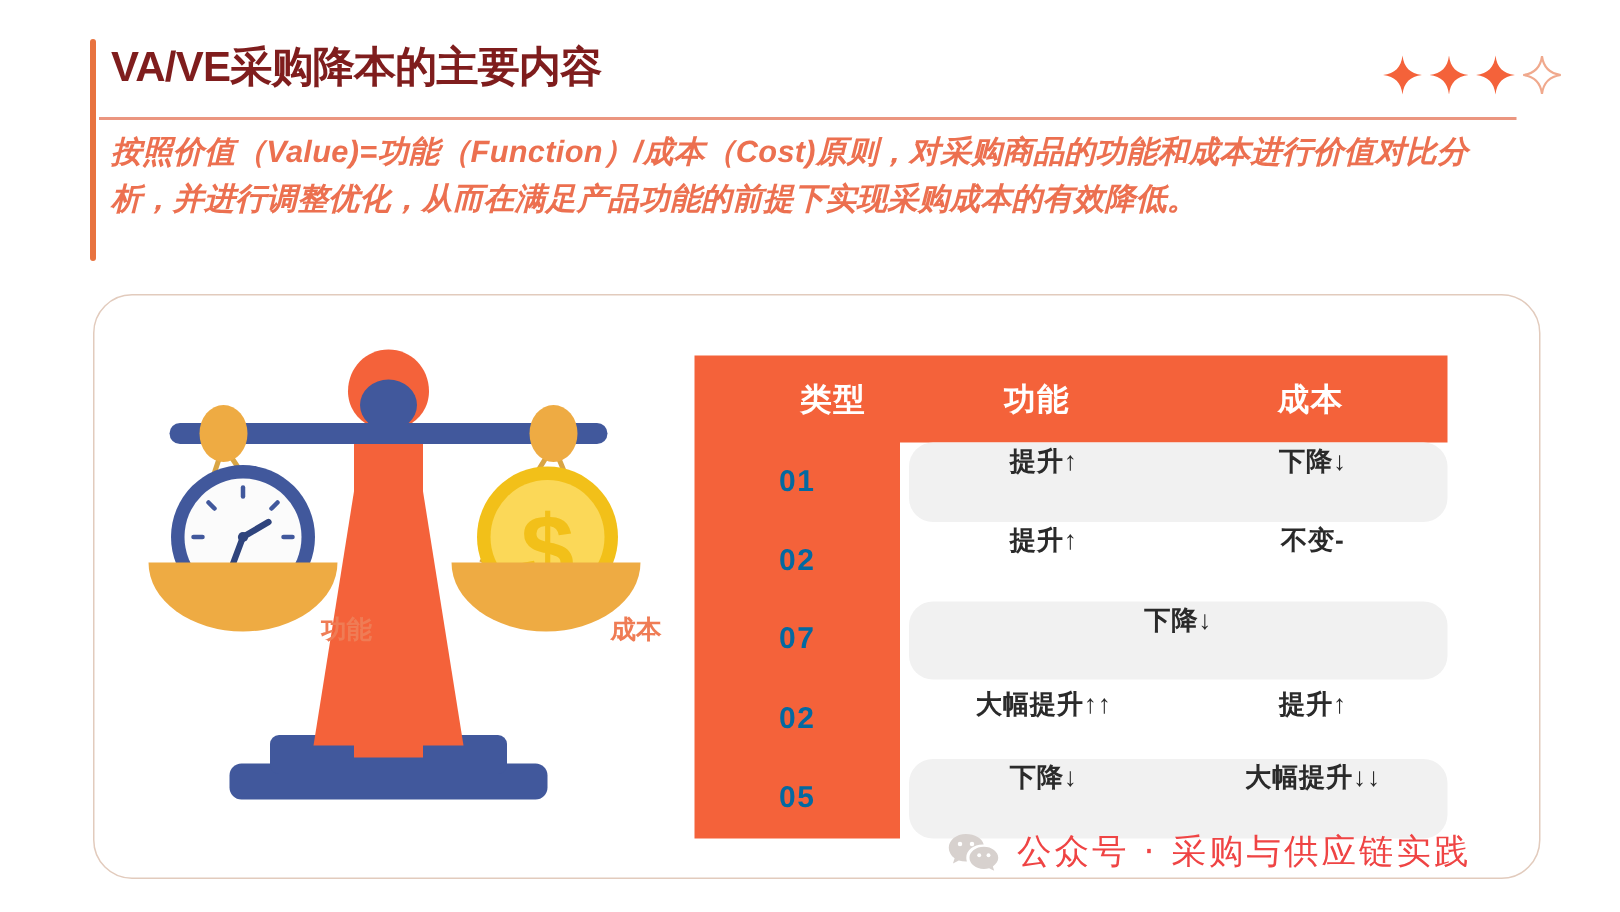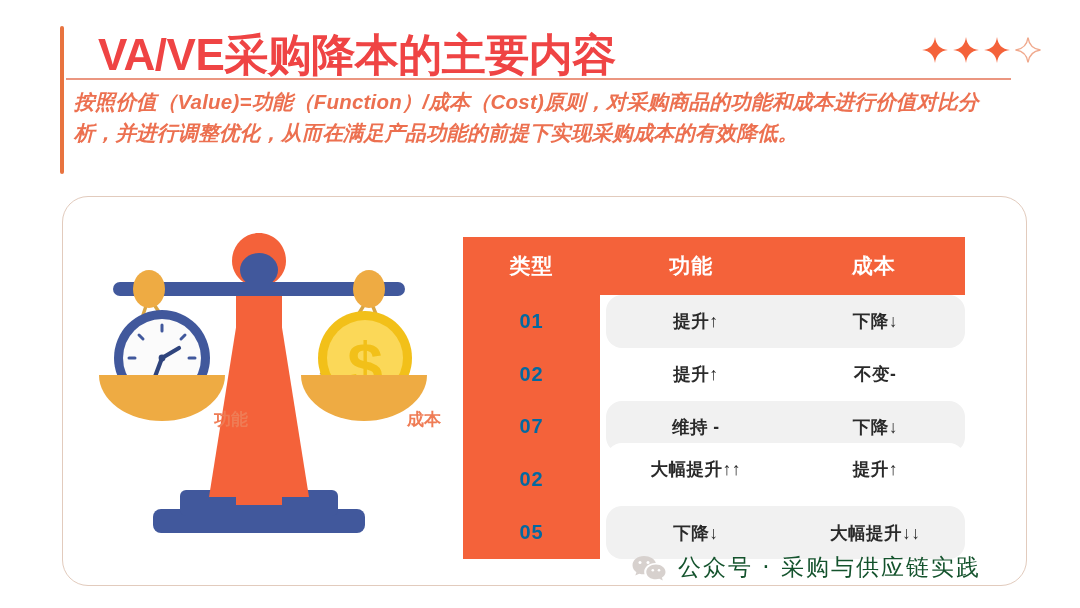--- a/index.html
+++ b/index.html
@@ -12,24 +12,23 @@
   .slide{position:absolute;inset:0;background:#fff;}
 
   
   .header{position:absolute;left:0;top:0;width:1080px;height:190px;}
   .accent-bar{
     position:absolute;left:60px;top:26px;width:4px;height:148px;
     background:#e8733f;border-radius:2px;
   }
   .title{
     position:absolute;left:74px;top:26px;
-    font-size:44px;font-weight:bold;color:#ef4444;
+    font-size:28px;font-weight:bold;color:#7f1d1d;
     letter-spacing:-0.5px;white-space:nowrap;
     font-family:"Liberation Sans","DejaVu Sans",sans-serif;
-    margin-left:24px;
   }
   .title-rule{
     position:absolute;left:66px;top:78px;width:945px;height:2px;
     background:#e8846a;opacity:.85;
   }
   .diamonds{
     position:absolute;right:38px;top:36px;
     display:flex;align-items:center;gap:3px;
   }
   .diamond{display:block;}
@@ -61,55 +60,55 @@
     position:absolute;left:400px;top:40px;
     width:502px;height:322px;
   }
   .type-col{
     position:absolute;left:0;top:0;width:137px;height:322px;
     background:#f4623a;
   }
   .type-head{
     position:absolute;left:0;top:0;width:137px;height:58px;
     display:flex;align-items:center;justify-content:center;
-    color:#fff;font-size:21px;font-weight:bold;letter-spacing:1px;
+    color:#fff;font-size:21px;font-weight:bold;letter-spacing:1px;padding-left:24px;
   }
   .type-cell{
     position:absolute;left:0;width:137px;height:52.8px;
     display:flex;align-items:center;justify-content:center;
     color:#0369a1;font-size:20px;font-weight:bold;letter-spacing:1px;
   }
   .head-right{
     position:absolute;left:137px;top:0;width:365px;height:58px;
     background:#f4623a;display:flex;
   }
   .head-cell{
     flex:1;display:flex;align-items:center;justify-content:center;
     color:#fff;font-size:21px;font-weight:bold;letter-spacing:1px;
   }
   .row{
     position:absolute;left:143px;width:359px;height:52.8px;
-    display:flex;align-items:center;border-radius:16px;
+    display:flex;border-radius:16px;
   }
   .row.alt{background:#f1f1f1;}
   .row.plain{background:#ffffff;}
   .cell{
     flex:1;text-align:center;
     font-size:17.5px;font-weight:bold;color:#2a2a2a;
     letter-spacing:.5px;
   }
 
   
   .watermark{
     position:absolute;left:632px;top:552px;
     display:flex;align-items:center;gap:12px;
     color:#cfc9c6;font-size:23px;letter-spacing:2px;
     font-family:"DejaVu Sans","Liberation Sans",sans-serif;
   }
-  .wm-text{color:#14532d;}
+  .wm-text{color:#ef4444;}
 </style>
 </head>
 <body>
 
 <div class="slide">
 
   <div class="header">
 
     <div class="accent-bar"></div>
 
@@ -208,26 +207,25 @@
       </div>
 
       <div class="type-cell" style="top:110.8px">02</div>
       <div class="row plain" style="top:110.8px">
         <div class="cell">提升↑</div>
         <div class="cell">不变-</div>
       </div>
 
       <div class="type-cell" style="top:163.6px">07</div>
       <div class="row alt" style="top:163.6px">
-        <div class="cell">维持 -</div>
         <div class="cell">下降↓</div>
       </div>
 
       <div class="type-cell" style="top:216.4px">02</div>
-      <div class="row plain" style="top:206px">
+      <div class="row plain" style="top:220px">
         <div class="cell">大幅提升↑↑</div>
         <div class="cell">提升↑</div>
       </div>
 
       <div class="type-cell" style="top:269.2px">05</div>
       <div class="row alt" style="top:269.2px">
         <div class="cell">下降↓</div>
         <div class="cell">大幅提升↓↓</div>
       </div>
     </div>

